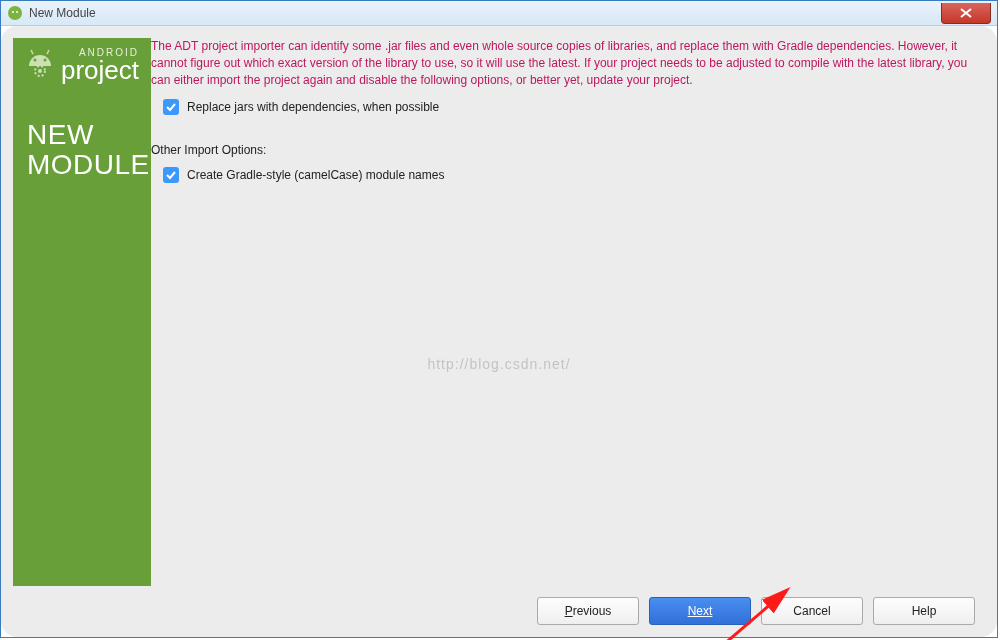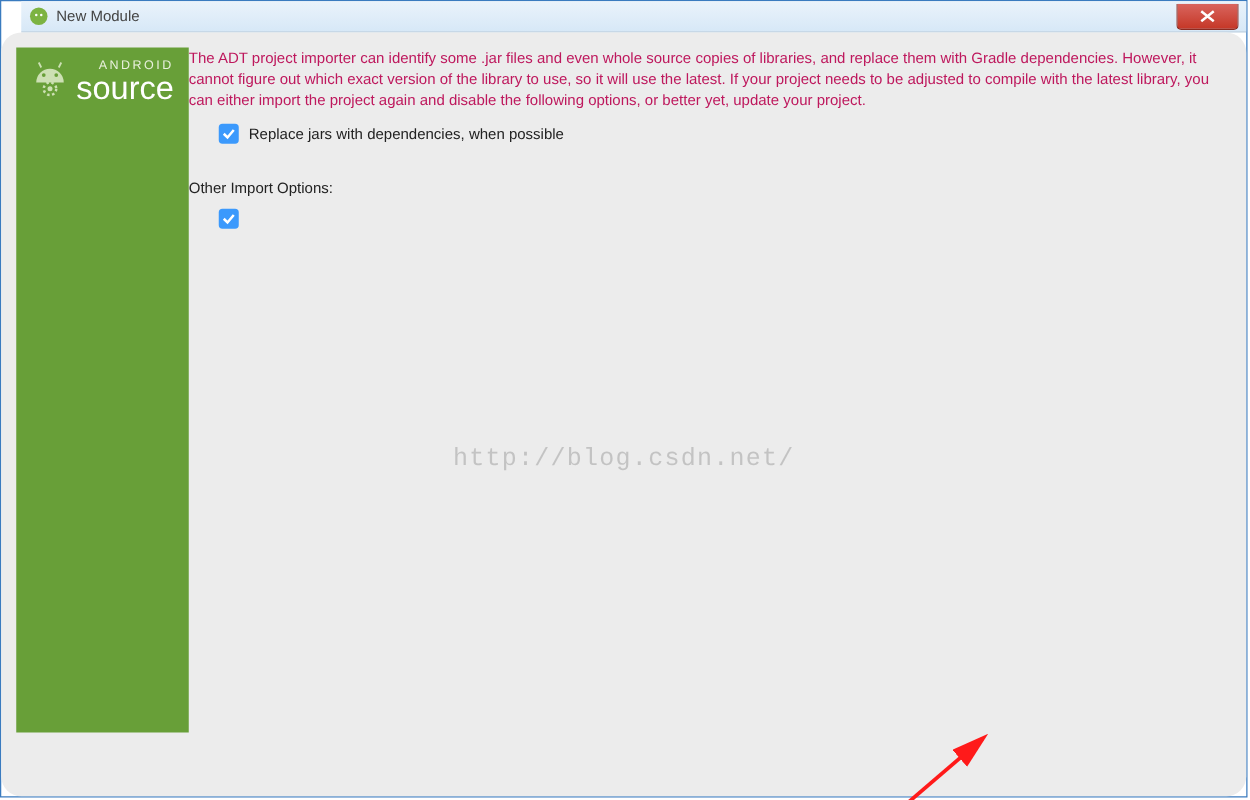--- a/index.html
+++ b/index.html
@@ -24,21 +24,20 @@
     box-sizing: border-box;
   }
   .titlebar {
     height: 24px;
     background: linear-gradient(#eaf3fb, #d7e8f7);
     border-bottom: 1px solid #b8cde0;
     display: flex;
     align-items: center;
     padding-left: 6px;
     padding-right: 0;
-    margin-left: 16px;
   }
   .titlebar .icon {
     width: 16px;
     height: 16px;
     margin-right: 6px;
   }
   .title-text {
     color: #444;
     flex: 1;
   }
@@ -121,21 +120,21 @@
   }
   .desc {
     font-size: 12px;
     line-height: 17px;
     color: #be185d;
   }
   .check-row {
     display: flex;
     align-items: center;
     margin-top: 10px;
-    padding-left: 24px;
+    padding-left: 12px;
     text-align: center;
   }
   .check-row.second { margin-top: 12px; }
   .checkbox {
     width: 16px;
     height: 16px;
     background: #3b99fc;
     border-radius: 3px;
     display: inline-flex;
     align-items: center;
@@ -146,22 +145,22 @@
   .section-label {
     margin-top: 28px;
     margin-bottom: 0;
     font-size: 12px;
   }
   .watermark {
     position: absolute;
     left: 50%;
     top: 330px;
     transform: translateX(-50%);
-    font-family: Liberation Mono, monospace;
-    font-size: 20px;
+    font-family: Liberation Sans, sans-serif;
+    font-size: 14px;
     color: rgba(120,120,120,0.35);
     letter-spacing: 1px;
     pointer-events: none;
   }
   .button-row {
     position: absolute;
     bottom: 12px;
     right: 22px;
     display: flex;
     gap: 10px;
@@ -223,22 +222,26 @@
               <line x1="10" y1="6" x2="8" y2="2" stroke="#cde0b4" stroke-width="1.5"></line>
               <line x1="24" y1="6" x2="26" y2="2" stroke="#cde0b4" stroke-width="1.5"></line>
               <circle cx="12" cy="12" r="1.5" fill="#689f38"></circle>
               <circle cx="22" cy="12" r="1.5" fill="#689f38"></circle>
               <circle cx="17" cy="23" r="5" fill="none" stroke="#cde0b4" stroke-width="2" stroke-dasharray="2 2"></circle>
               <circle cx="17" cy="23" r="2" fill="#cde0b4"></circle>
             </svg>
           </span>
           <div class="studio-text">
             <div class="small">ANDROID</div>
-            <div class="big">source</div>
+            <div class="big">project</div>
           </div>
+        </div>
+        <div class="sidebar-title">
+          <div>NEW</div>
+          <div>MODULE</div>
         </div>
       </div>
 
       <div class="pane">
         <div class="desc">The ADT project importer can identify some .jar files and even whole source copies of libraries, and replace them with Gradle dependencies. However, it cannot figure out which exact version of the library to use, so it will use the latest. If your project needs to be adjusted to compile with the latest library, you can either import the project again and disable the following options, or better yet, update your project.</div>
 
         <div class="check-row">
           <span class="checkbox">
             <svg width="12" height="12" viewBox="0 0 12 12">
                 <path d="M2 6 L5 9 L10 3" stroke="#fff" stroke-width="2" fill="none"></path>
@@ -249,26 +252,37 @@
 
 
         <div class="section-label">Other Import Options:</div>
 
         <div class="check-row">
           <span class="checkbox">
             <svg width="12" height="12" viewBox="0 0 12 12">
                 <path d="M2 6 L5 9 L10 3" stroke="#fff" stroke-width="2" fill="none"></path>
               </svg>
           </span>
+          <span>Create Gradle-style (camelCase) module names</span>
         </div>
       </div>
     </div>
 
     <div class="watermark">http://blog.csdn.net/</div>
 
+    <div class="button-row">
+      <div class="btn">
+          <span><span class="ul">P</span><span id="b-prev">revious</span></span>
+        </div>
+      <div class="btn primary">
+          <span class="ul" id="b-next">Next</span>
+        </div>
+      <div class="btn">Cancel</div>
+      <div class="btn">Help</div>
+    </div>
 
     <svg class="arrow" width="100" height="80">
       <defs>
         <marker id="ah" markerWidth="10" markerHeight="10" refX="8" refY="3" orient="auto">
           <path d="M0,0 L0,6 L10,3 Z" fill="#ff1a1a"></path>
         </marker>
       </defs>
       <line x1="5" y1="75" x2="75" y2="15" stroke="#ff1a1a" stroke-width="3" marker-end="url(#ah)"></line>
     </svg>
   </div>

